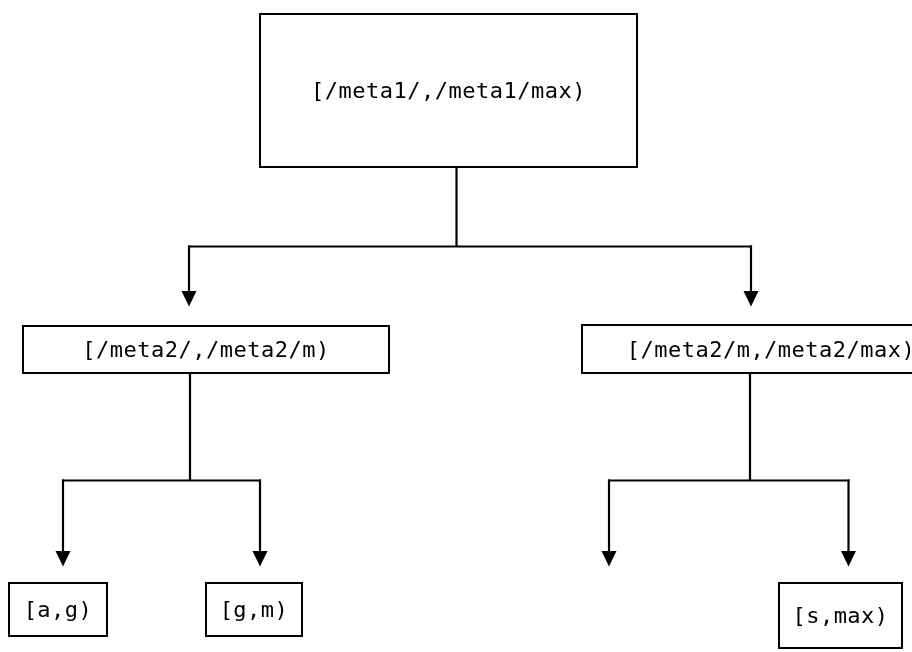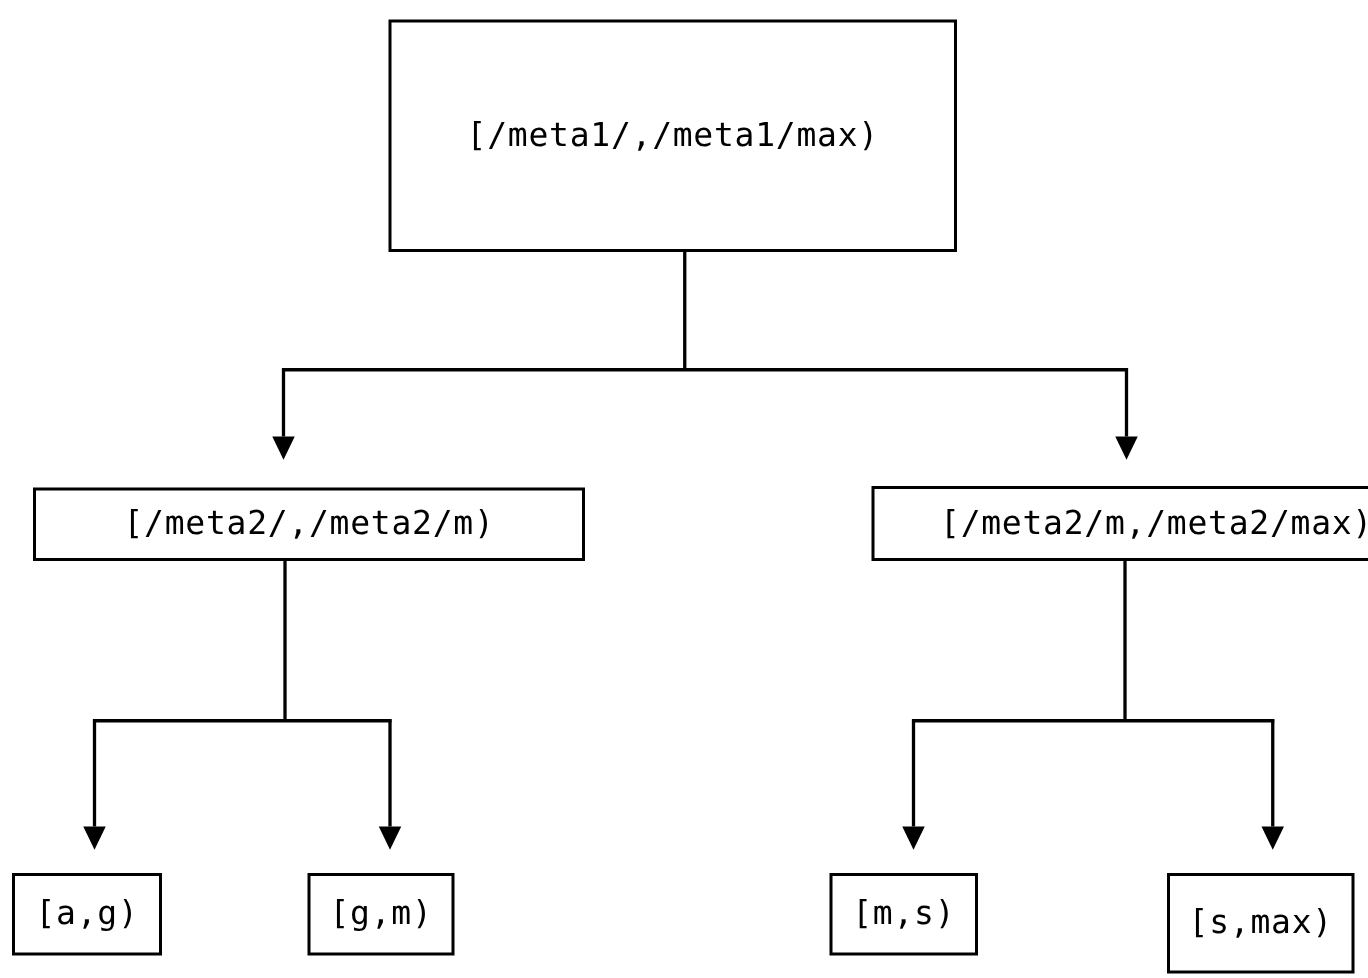--- a/index.html
+++ b/index.html
@@ -98,21 +98,18 @@
   </div>
 
   <div class="node" id="node-leaf-ag">
     <span class="node-label">[a,g)</span>
   </div>
 
   <div class="node" id="node-leaf-gm">
     <span class="node-label">[g,m)</span>
   </div>
 
-  <div class="node" id="node-leaf-ms">
-    <span class="node-label">[m,s)</span>
-  </div>
 
   <div class="node" id="node-leaf-smax">
     <span class="node-label">[s,max)</span>
   </div>
 
 </div>
 
 </body></html>

